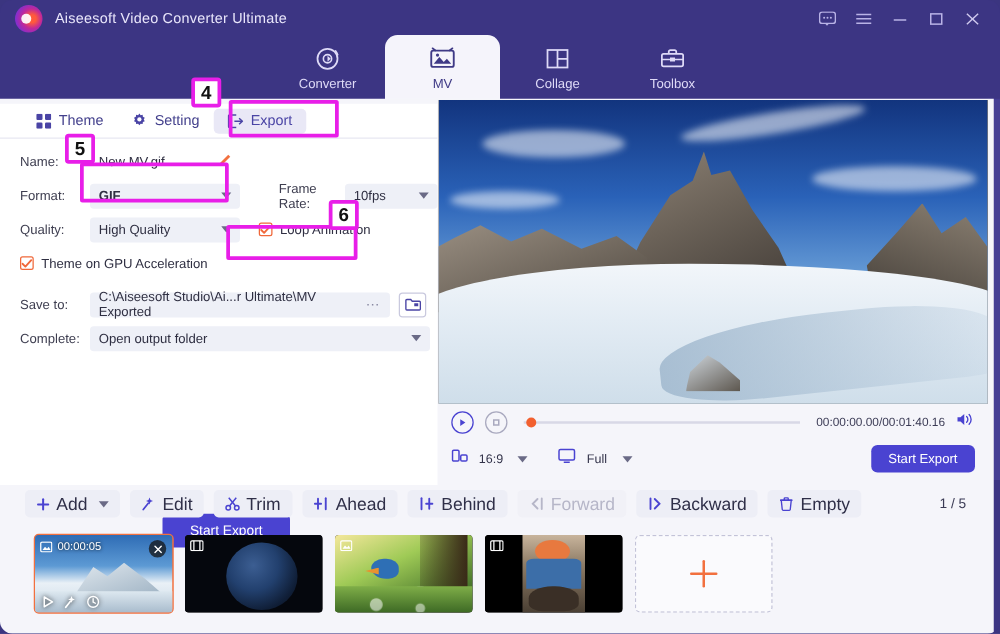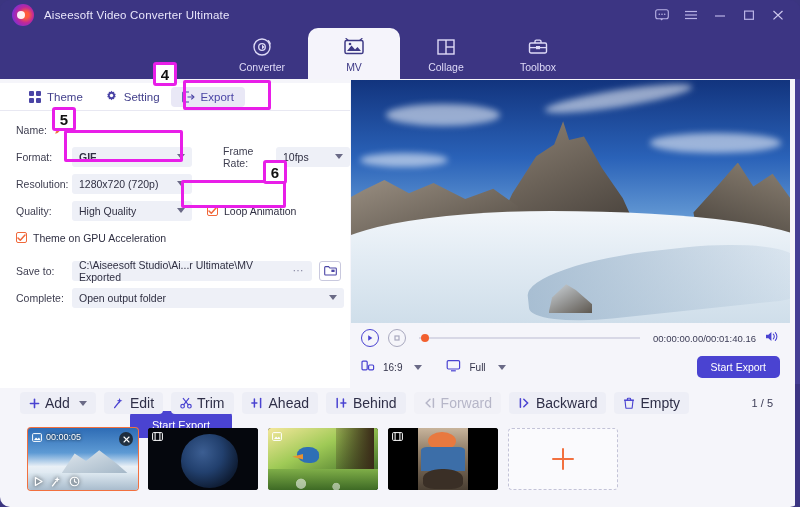--- a/index.html
+++ b/index.html
@@ -365,47 +365,43 @@
                 <line x1="5.5" y1="6" x2="11.6" y2="6" stroke="#4a44a5" stroke-width="1.2"></line>
                 <path d="M9.3 3.6 L11.9 6 L9.3 8.4" fill="none" stroke="#4a44a5" stroke-width="1.2" stroke-linejoin="round"></path>
               </svg>
           </span>
           <span>Export</span>
         </div>
       </div>
 
       <div class="row" style="margin-top:6px;">
         <div class="lbl">Name:</div>
+        <div class="field plain" style="width:120px;">
+          <span>New MV.gif</span>
+        </div>
         <span style="margin-left:-18px;">
           <svg width="12" height="12" viewBox="0 0 12 12">
               <path d="M1.2 10.8 L2 8.4 L8.6 1.8 L10.2 3.4 L3.6 10 Z" fill="#f2703f"></path>
             </svg>
         </span>
       </div>
 
       <div class="row">
         <div class="lbl">Format:</div>
         <div class="field" style="width:120px;font-weight:bold;">
           <span>GIF</span>
           <span class="caret"></span>
         </div>
         <div class="lbl" style="width:72px; margin-left:12px;padding-left:19px;">Frame Rate:</div>
         <div class="field" style="width:74px;">
           <span>10fps</span>
           <span class="caret"></span>
         </div>
       </div>
 
-      <div class="row">
-        <div class="lbl">Resolution:</div>
-        <div class="field" style="width:120px;">
-          <span>1280x720 (720p)</span>
-          <span class="caret"></span>
-        </div>
-      </div>
 
       <div class="row">
         <div class="lbl">Quality:</div>
         <div class="field" style="width:120px;">
           <span>High Quality</span>
           <span class="caret"></span>
         </div>
         <div style="display:flex; align-items:center; margin-left:15px;">
           <span class="cb">
             <svg width="9" height="8" viewBox="0 0 9 8">

